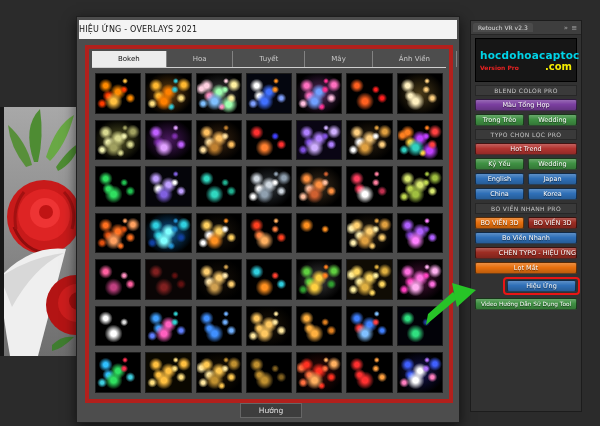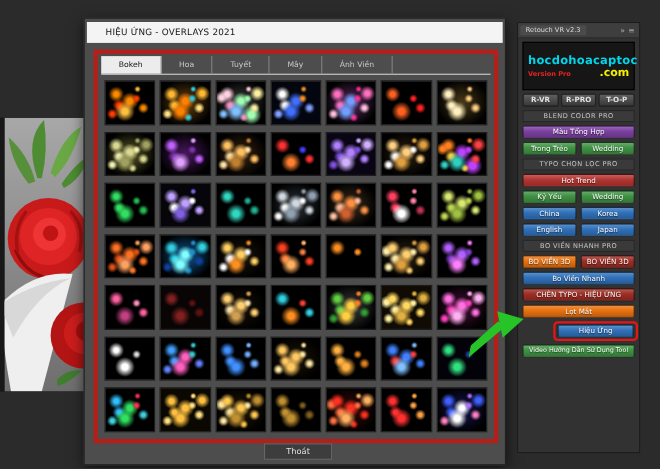--- a/index.html
+++ b/index.html
@@ -7,25 +7,25 @@
        font-family:"DejaVu Sans",sans-serif;-webkit-font-smoothing:antialiased;}
 
   
   .canvas-edge{position:absolute;left:0;top:107px;width:4px;height:249px;background:#181818;}
   .photo{position:absolute;left:4px;top:107px;width:76px;height:249px;overflow:hidden;}
 
   
   .dialog{position:absolute;left:76px;top:16px;width:384px;height:407px;background:#4d4d4d;
           border:1px solid #1f1f1f;box-shadow:0 4px 12px rgba(0,0,0,.6);box-sizing:border-box;}
   .titlebar{position:absolute;left:2px;top:3px;right:2px;height:19px;background:#f4f4f4;color:#161616;
-            font-size:8px;line-height:19px;padding-left:17px;letter-spacing:.2px;box-sizing:border-box;
+            font-size:8px;line-height:19px;padding-left:0;letter-spacing:.2px;box-sizing:border-box;
             white-space:nowrap;overflow:hidden;}
   .redbox{position:absolute;left:8px;top:28px;width:360px;height:350px;border:4px solid #b2201c;box-sizing:content-box;}
   .tabstrip{position:absolute;left:3px;top:2px;right:3px;height:16px;border-bottom:1px solid #cfcfcf;display:flex;}
-  .tab{font-size:7px;color:#c9c9c9;padding:0 16px;line-height:16px;border-right:1px solid #828282;cursor:default;
+  .tab{font-size:7px;color:#c9c9c9;padding:0 26px;line-height:16px;border-right:1px solid #828282;cursor:default;
        white-space:nowrap;}
   .tab.active{background:#ececec;color:#111;}
   .grid{position:absolute;left:7px;top:25px;width:346px;height:318px;display:grid;
         grid-template-columns:repeat(7,1fr);grid-template-rows:repeat(7,1fr);gap:8px 6px;}
   .thumb{background-color:#000;outline:1px solid #1c1c1c;}
   .exit-btn{position:absolute;left:163px;top:386px;width:62px;height:15px;background:#3d3d3d;
             border:1px solid #666;color:#e2e2e2;font-size:7.5px;text-align:center;line-height:13px;box-sizing:border-box;}
 
   
   .panel{position:absolute;left:470px;top:20px;width:112px;height:392px;background:#323232;
@@ -164,81 +164,76 @@
           <div class="thumb" style="background-image: radial-gradient(7px at 22% 30%, rgb(48, 192, 255) 30%, rgba(0, 0, 0, 0) 100%), radial-gradient(4px at 64% 40%, rgb(255, 48, 80) 30%, rgba(0, 0, 0, 0) 100%), radial-gradient(9px at 40% 70%, rgb(48, 224, 96) 30%, rgba(0, 0, 0, 0) 100%), radial-gradient(5px at 78% 62%, rgb(64, 208, 224) 30%, rgba(0, 0, 0, 0) 100%), radial-gradient(6px at 28% 56%, rgb(48, 192, 255) 30%, rgba(0, 0, 0, 0) 100%), radial-gradient(3px at 66% 18%, rgb(255, 48, 80) 30%, rgba(0, 0, 0, 0) 100%), radial-gradient(8px at 50% 46%, rgb(48, 224, 96) 30%, rgba(0, 0, 0, 0) 100%), radial-gradient(5px at 14% 76%, rgb(64, 208, 224) 30%, rgba(0, 0, 0, 0) 100%); background-color: rgb(0, 0, 0);"></div>
           <div class="thumb" style="background-image: radial-gradient(7px at 22% 30%, rgb(255, 192, 64) 30%, rgba(0, 0, 0, 0) 100%), radial-gradient(4px at 64% 40%, rgb(255, 224, 128) 30%, rgba(0, 0, 0, 0) 100%), radial-gradient(9px at 40% 70%, rgb(255, 192, 64) 30%, rgba(0, 0, 0, 0) 100%), radial-gradient(5px at 78% 62%, rgb(255, 224, 128) 30%, rgba(0, 0, 0, 0) 100%), radial-gradient(6px at 28% 56%, rgb(255, 192, 64) 30%, rgba(0, 0, 0, 0) 100%), radial-gradient(3px at 66% 18%, rgb(255, 224, 128) 30%, rgba(0, 0, 0, 0) 100%), radial-gradient(8px at 50% 46%, rgb(255, 192, 64) 30%, rgba(0, 0, 0, 0) 100%), radial-gradient(5px at 14% 76%, rgb(255, 224, 128) 30%, rgba(0, 0, 0, 0) 100%), radial-gradient(7px at 84% 28%, rgb(255, 192, 64) 30%, rgba(0, 0, 0, 0) 100%); background-color: rgb(10, 8, 0);"></div>
           <div class="thumb" style="background-image: radial-gradient(7px at 22% 30%, rgb(255, 200, 80) 30%, rgba(0, 0, 0, 0) 100%), radial-gradient(4px at 64% 40%, rgb(255, 232, 160) 30%, rgba(0, 0, 0, 0) 100%), radial-gradient(9px at 40% 70%, rgb(192, 144, 48) 30%, rgba(0, 0, 0, 0) 100%), radial-gradient(5px at 78% 62%, rgb(255, 200, 80) 30%, rgba(0, 0, 0, 0) 100%), radial-gradient(6px at 28% 56%, rgb(255, 232, 160) 30%, rgba(0, 0, 0, 0) 100%), radial-gradient(3px at 66% 18%, rgb(192, 144, 48) 30%, rgba(0, 0, 0, 0) 100%), radial-gradient(8px at 50% 46%, rgb(255, 200, 80) 30%, rgba(0, 0, 0, 0) 100%), radial-gradient(5px at 14% 76%, rgb(255, 232, 160) 30%, rgba(0, 0, 0, 0) 100%), radial-gradient(7px at 84% 28%, rgb(192, 144, 48) 30%, rgba(0, 0, 0, 0) 100%), radial-gradient(4px at 56% 84%, rgb(255, 200, 80) 30%, rgba(0, 0, 0, 0) 100%), radial-gradient(6px at 10% 38%, rgb(255, 232, 160) 30%, rgba(0, 0, 0, 0) 100%), radial-gradient(rgb(33, 22, 4) 0%, rgba(0, 0, 0, 0) 78%); background-color: rgb(0, 0, 0);"></div>
           <div class="thumb" style="background-image: radial-gradient(7px at 22% 30%, rgb(192, 144, 48) 30%, rgba(0, 0, 0, 0) 100%), radial-gradient(4px at 64% 40%, rgb(128, 96, 32) 30%, rgba(0, 0, 0, 0) 100%), radial-gradient(9px at 40% 70%, rgb(192, 144, 48) 30%, rgba(0, 0, 0, 0) 100%), radial-gradient(5px at 78% 62%, rgb(128, 96, 32) 30%, rgba(0, 0, 0, 0) 100%), radial-gradient(6px at 28% 56%, rgb(192, 144, 48) 30%, rgba(0, 0, 0, 0) 100%); background-color: rgb(0, 0, 0);"></div>
           <div class="thumb" style="background-image: radial-gradient(7px at 22% 30%, rgb(255, 48, 32) 30%, rgba(0, 0, 0, 0) 100%), radial-gradient(4px at 64% 40%, rgb(255, 112, 64) 30%, rgba(0, 0, 0, 0) 100%), radial-gradient(9px at 40% 70%, rgb(255, 176, 96) 30%, rgba(0, 0, 0, 0) 100%), radial-gradient(5px at 78% 62%, rgb(255, 48, 32) 30%, rgba(0, 0, 0, 0) 100%), radial-gradient(6px at 28% 56%, rgb(255, 112, 64) 30%, rgba(0, 0, 0, 0) 100%), radial-gradient(3px at 66% 18%, rgb(255, 176, 96) 30%, rgba(0, 0, 0, 0) 100%), radial-gradient(8px at 50% 46%, rgb(255, 48, 32) 30%, rgba(0, 0, 0, 0) 100%), radial-gradient(5px at 14% 76%, rgb(255, 112, 64) 30%, rgba(0, 0, 0, 0) 100%), radial-gradient(7px at 84% 28%, rgb(255, 176, 96) 30%, rgba(0, 0, 0, 0) 100%), radial-gradient(4px at 56% 84%, rgb(255, 48, 32) 30%, rgba(0, 0, 0, 0) 100%), radial-gradient(6px at 10% 38%, rgb(255, 112, 64) 30%, rgba(0, 0, 0, 0) 100%), radial-gradient(rgb(58, 10, 8) 0%, rgba(0, 0, 0, 0) 78%); background-color: rgb(0, 0, 0);"></div>
           <div class="thumb" style="background-image: radial-gradient(7px at 22% 30%, rgb(255, 48, 48) 30%, rgba(0, 0, 0, 0) 100%), radial-gradient(4px at 64% 40%, rgb(255, 160, 64) 30%, rgba(0, 0, 0, 0) 100%), radial-gradient(9px at 40% 70%, rgb(255, 48, 48) 30%, rgba(0, 0, 0, 0) 100%), radial-gradient(5px at 78% 62%, rgb(255, 160, 64) 30%, rgba(0, 0, 0, 0) 100%), radial-gradient(6px at 28% 56%, rgb(255, 48, 48) 30%, rgba(0, 0, 0, 0) 100%), radial-gradient(3px at 66% 18%, rgb(255, 160, 64) 30%, rgba(0, 0, 0, 0) 100%); background-color: rgb(0, 0, 0);"></div>
           <div class="thumb" style="background-image: radial-gradient(7px at 22% 30%, rgb(64, 96, 255) 30%, rgba(0, 0, 0, 0) 100%), radial-gradient(4px at 64% 40%, rgb(176, 112, 255) 30%, rgba(0, 0, 0, 0) 100%), radial-gradient(9px at 40% 70%, rgb(255, 255, 255) 30%, rgba(0, 0, 0, 0) 100%), radial-gradient(5px at 78% 62%, rgb(255, 128, 192) 30%, rgba(0, 0, 0, 0) 100%), radial-gradient(6px at 28% 56%, rgb(64, 96, 255) 30%, rgba(0, 0, 0, 0) 100%), radial-gradient(3px at 66% 18%, rgb(176, 112, 255) 30%, rgba(0, 0, 0, 0) 100%), radial-gradient(8px at 50% 46%, rgb(255, 255, 255) 30%, rgba(0, 0, 0, 0) 100%), radial-gradient(5px at 14% 76%, rgb(255, 128, 192) 30%, rgba(0, 0, 0, 0) 100%), radial-gradient(7px at 84% 28%, rgb(64, 96, 255) 30%, rgba(0, 0, 0, 0) 100%), radial-gradient(rgb(20, 20, 80) 0%, rgba(0, 0, 0, 0) 78%); background-color: rgb(0, 0, 0);"></div>
         </div>
     </div>
 
-    <div class="exit-btn">Thoát</div>
+    <div class="exit-btn">Hướng</div>
   </div>
 
   <div class="panel">
     <div class="panel-header">
       <span class="ptitle">Retouch VR v2.3</span>
       <span class="hicons">
         <span>»</span>
         <span>≡</span>
       </span>
     </div>
 
     <div class="adbox">
       <div class="ad1" style="color: rgb(0, 212, 232);">hocdohoacaptoc</div>
       <div class="ad2">
         <span class="ver" style="color: rgb(232, 34, 34);">Version Pro</span>
         <span class="dom" style="color: rgb(244, 238, 0);">.com</span>
       </div>
     </div>
 
-    <div class="mode-tabs">
-        <div class="mode-tab">R-VR</div>
-        <div class="mode-tab">R-PRO</div>
-        <div class="mode-tab">T-O-P</div>
-      </div>
 
     <div class="sections">
         <div class="sec-header">BLEND COLOR PRO</div>
         <div class="btn-row">
           <div class="pbtn" style="background-color: rgb(123, 63, 160);">Màu Tổng Hợp</div>
         </div>
         <div class="btn-row">
           <div class="pbtn" style="background-color: rgb(63, 145, 67);">Trong Trẻo</div>
           <div class="pbtn" style="background-color: rgb(63, 145, 67);">Wedding</div>
         </div>
         <div class="sec-header">TYPO CHỌN LỌC PRO</div>
         <div class="btn-row">
           <div class="pbtn" style="background-color: rgb(178, 52, 48);">Hot Trend</div>
         </div>
         <div class="btn-row">
           <div class="pbtn" style="background-color: rgb(63, 145, 67);">Kỷ Yếu</div>
           <div class="pbtn" style="background-color: rgb(63, 145, 67);">Wedding</div>
         </div>
         <div class="btn-row">
+          <div class="pbtn" style="background-color: rgb(47, 112, 184);">English</div>
+          <div class="pbtn" style="background-color: rgb(47, 112, 184);">Japan</div>
+        </div>
+        <div class="btn-row">
           <div class="pbtn" style="background-color: rgb(47, 112, 184);">China</div>
           <div class="pbtn" style="background-color: rgb(47, 112, 184);">Korea</div>
         </div>
-        <div class="btn-row">
-          <div class="pbtn" style="background-color: rgb(47, 112, 184);">English</div>
-          <div class="pbtn" style="background-color: rgb(47, 112, 184);">Japan</div>
-        </div>
         <div class="sec-header">BO VIỀN NHANH PRO</div>
         <div class="btn-row">
           <div class="pbtn" style="background-color: rgb(231, 112, 14);">BO VIỀN 3D</div>
           <div class="pbtn" style="background-color: rgb(156, 45, 35);">BO VIỀN 3D</div>
         </div>
         <div class="btn-row">
           <div class="pbtn" style="background-color: rgb(47, 112, 184);">Bo Viền Nhanh</div>
         </div>
         <div class="btn-row">
-          <div class="pbtn" style="background-color: rgb(156, 45, 35);">CHÈN TYPO - HIỆU ỨNG</div>
+          <div class="pbtn" style="background-color: rgb(156, 45, 35); text-align: right;">CHÈN TYPO - HIỆU ỨNG</div>
         </div>
         <div class="btn-row">
           <div class="pbtn" style="background-color: rgb(231, 112, 14);">Lọt Mắt</div>
         </div>
         <div class="hl-wrap" style="border-color: rgb(232, 21, 21); margin-left: 28px;">
           <div class="btn-row">
             <div class="pbtn" style="background-color: rgb(47, 112, 184);">Hiệu Ứng</div>
           </div>
         </div>
         <div class="btn-row">

